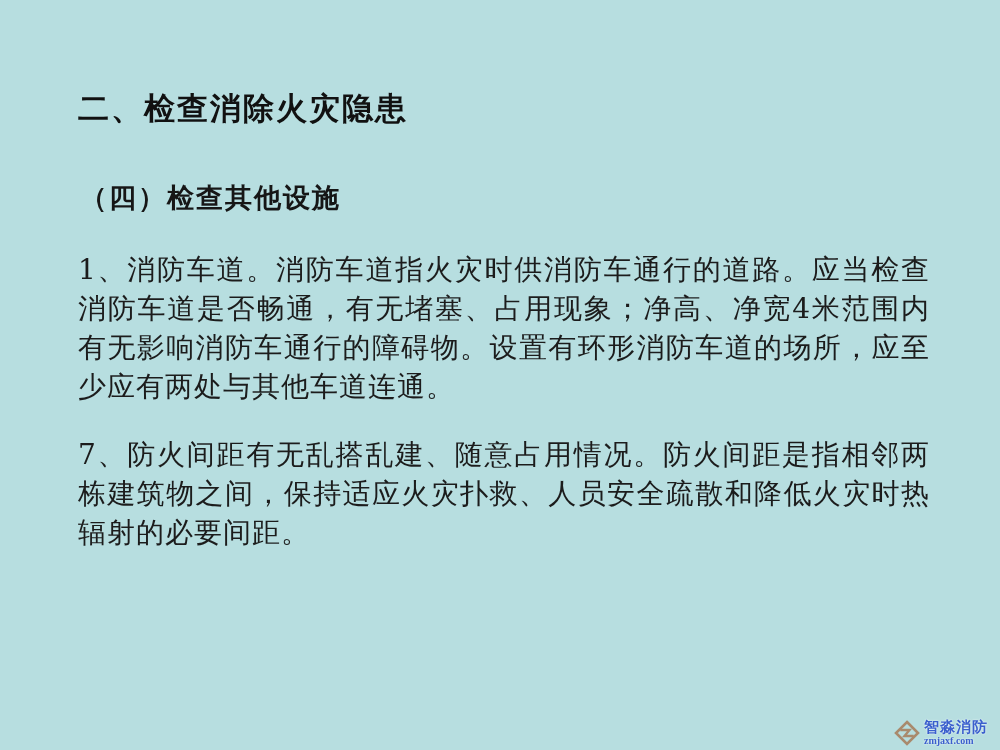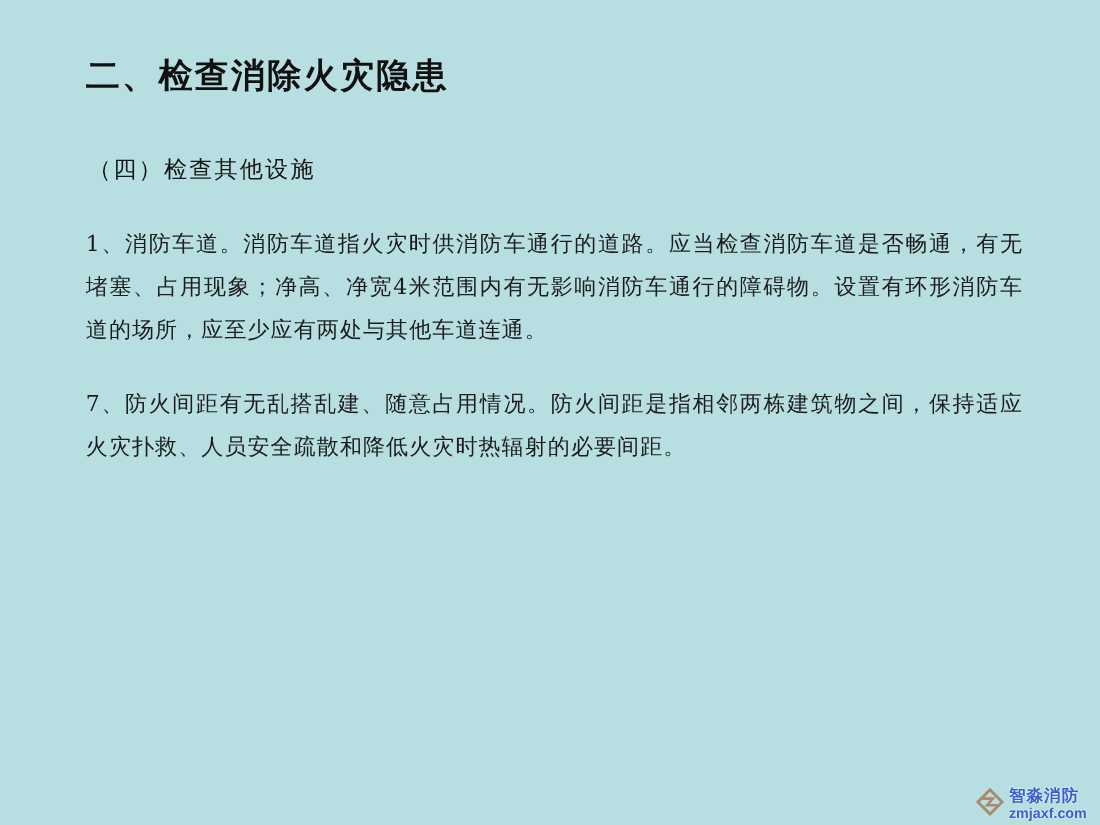--- a/index.html
+++ b/index.html
@@ -12,54 +12,54 @@
   body {
     background: #b7dee0;
     font-family: "Liberation Serif", serif;
     color: #1c1c1c;
     position: relative;
   }
   .slide {
     position: absolute;
     inset: 0;
     box-sizing: border-box;
-    padding: 48px 70px 0 78px;
+    padding: 88px 70px 0 78px;
   }
   .slide-title {
     font-family: "Liberation Sans", sans-serif;
     font-weight: bold;
     font-size: 31px;
     letter-spacing: 2px;
     color: #111111;
     margin: 0 0 50px 0;
   }
   .slide-subtitle {
     font-family: "DejaVu Serif", serif;
-    font-weight: normal;
-    font-size: 21px;
+    font-weight: bold;
+    font-size: 27px;
     letter-spacing: 2px;
     color: #161616;
     margin: 0 0 34px 2px;
   }
   .body-paragraph {
     font-family: "DejaVu Serif", serif;
-    font-size: 20px;
+    font-size: 28px;
     line-height: 39px;
     letter-spacing: 1px;
     text-align: justify;
     max-width: 852px;
     color: #1c1c1c;
     margin: 0 0 29px 0;
   }
   .watermark {
     position: absolute;
     right: 12px;
     bottom: 4px;
     display: flex;
-    align-items: flex-start;
+    align-items: flex-end;
     gap: 4px;
   }
   .watermark-icon {
     width: 26px;
     height: 26px;
     flex: 0 0 auto;
   }
   .watermark-text {
     display: flex;
     flex-direction: column;
@@ -67,23 +67,23 @@
   }
   .watermark-brand {
     font-family: "Liberation Sans", sans-serif;
     font-weight: bold;
     font-size: 15px;
     color: #3a5fcd;
     text-shadow: 0 0 2px #ffffff;
     letter-spacing: 1px;
   }
   .watermark-domain {
-    font-family: Liberation Sans, sans-serif;
+    font-family: Liberation Serif, serif;
     font-weight: bold;
-    font-size: 13px;
+    font-size: 10px;
     color: #3a5fcd;
     text-shadow: 0 0 2px #ffffff;
     margin-top: 2px;
   }
 </style>
 </head>
 <body>
 
 <div class="slide">
   <h1 class="slide-title">二、检查消除火灾隐患</h1>

